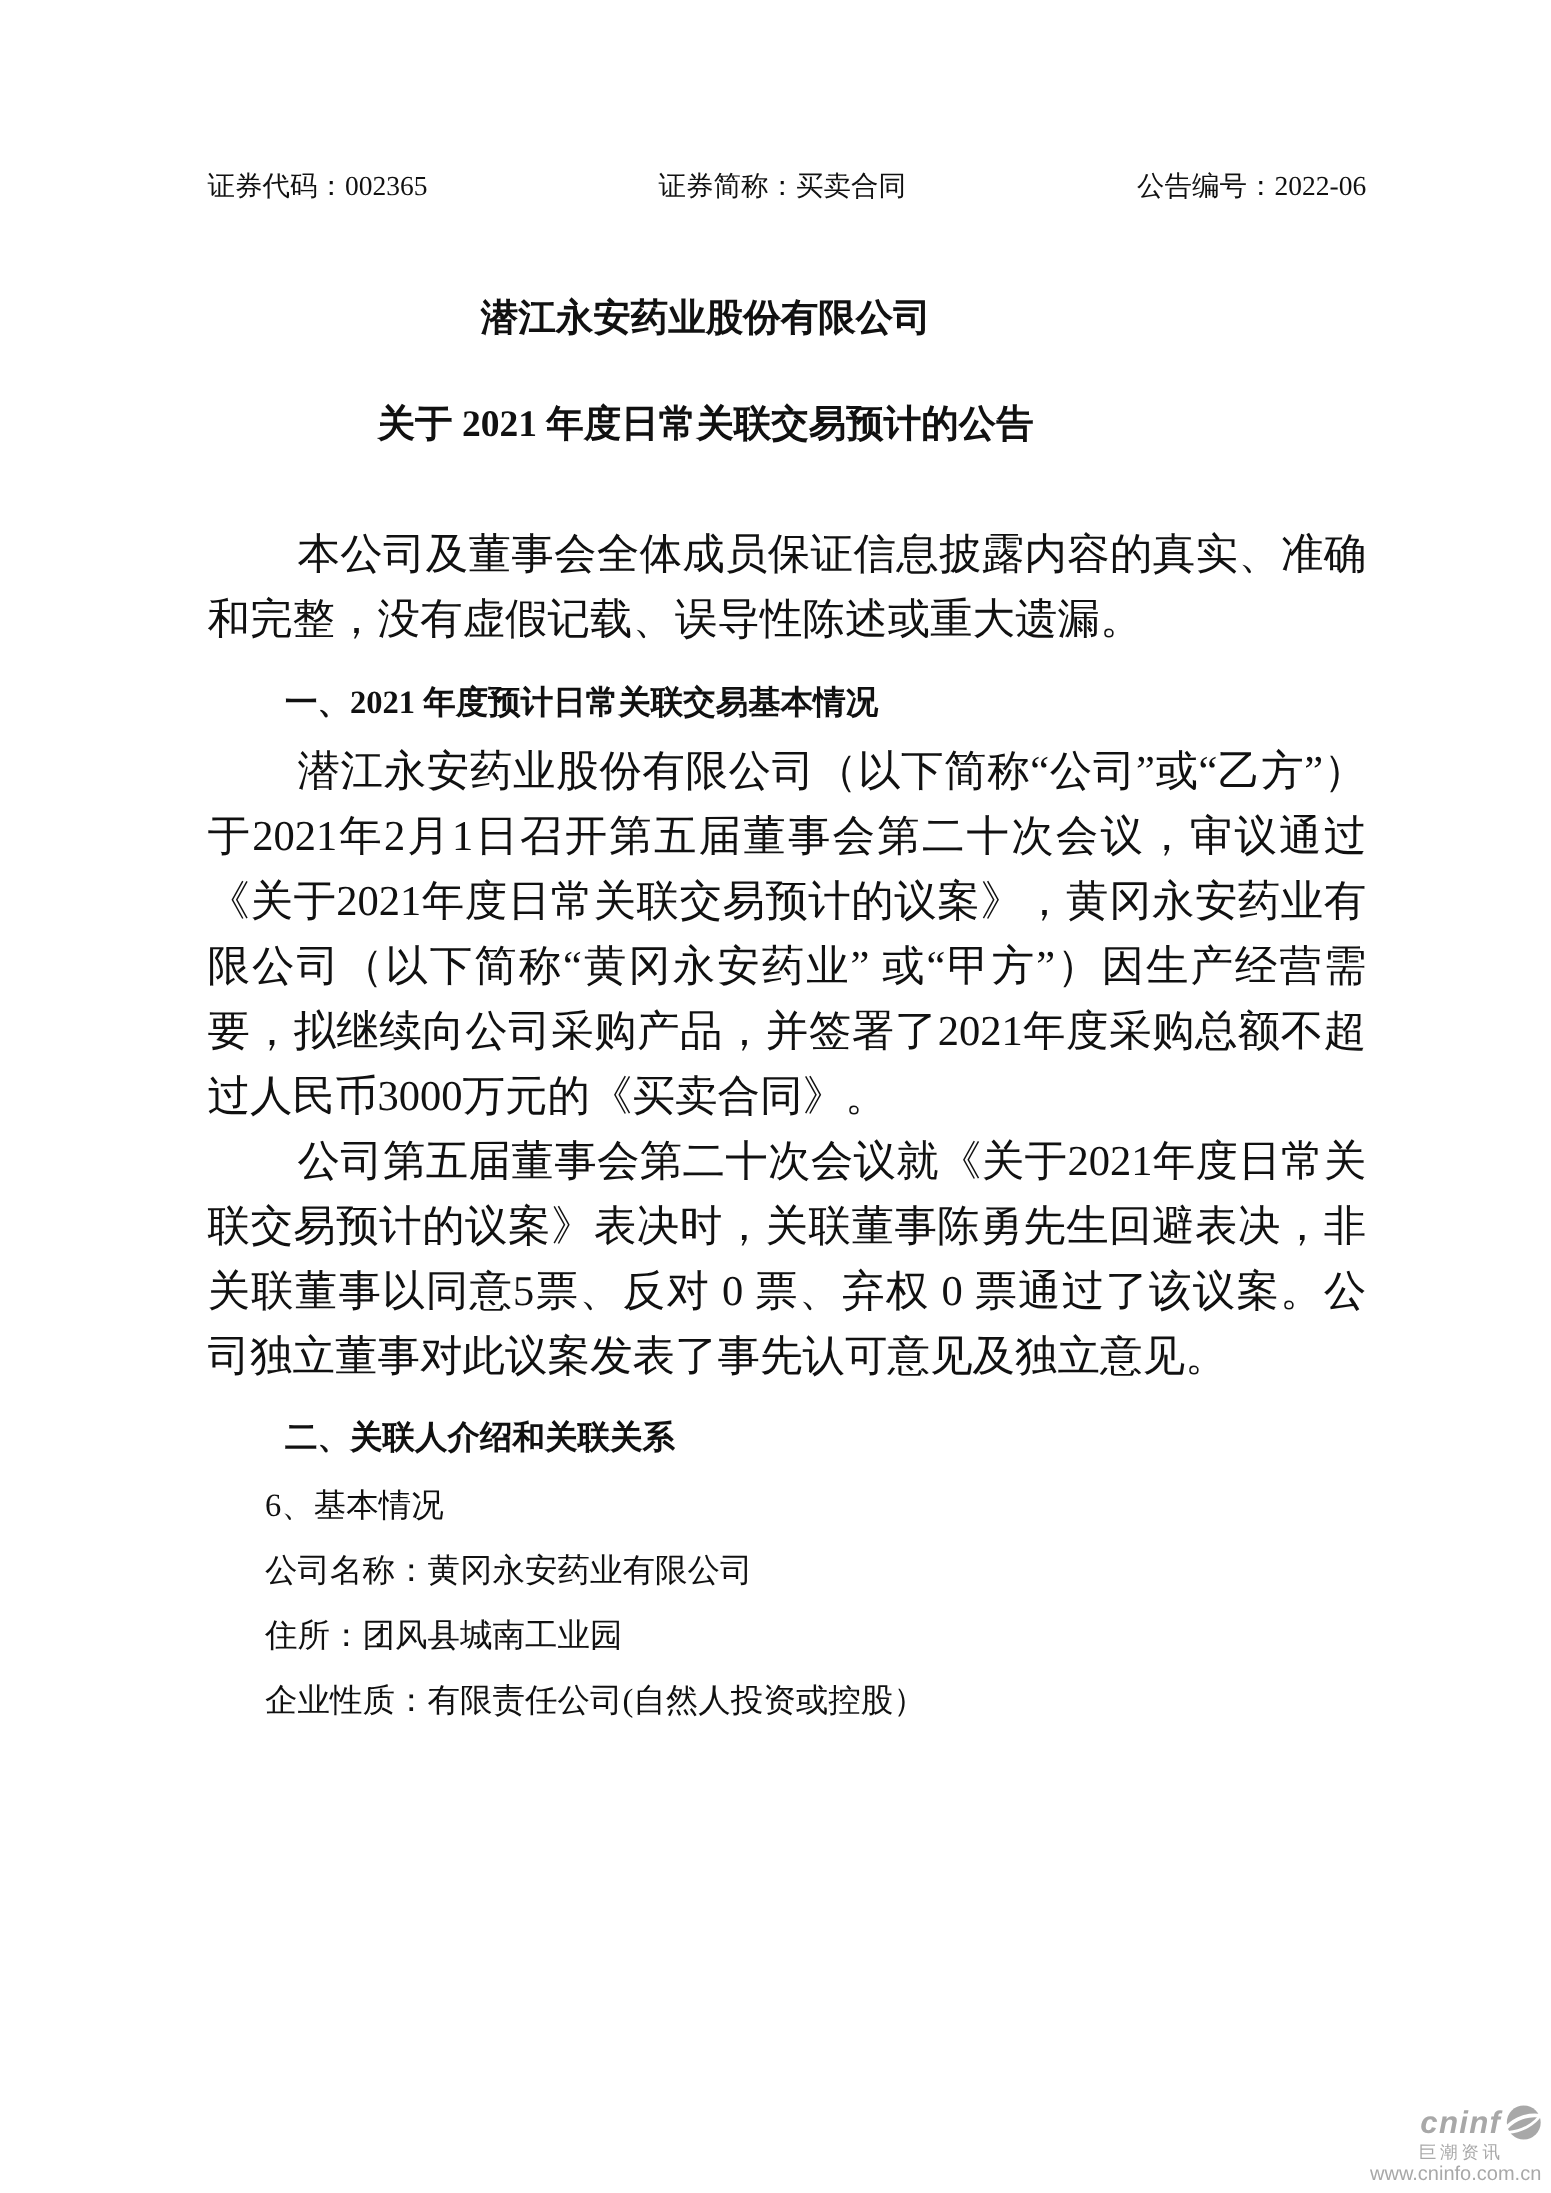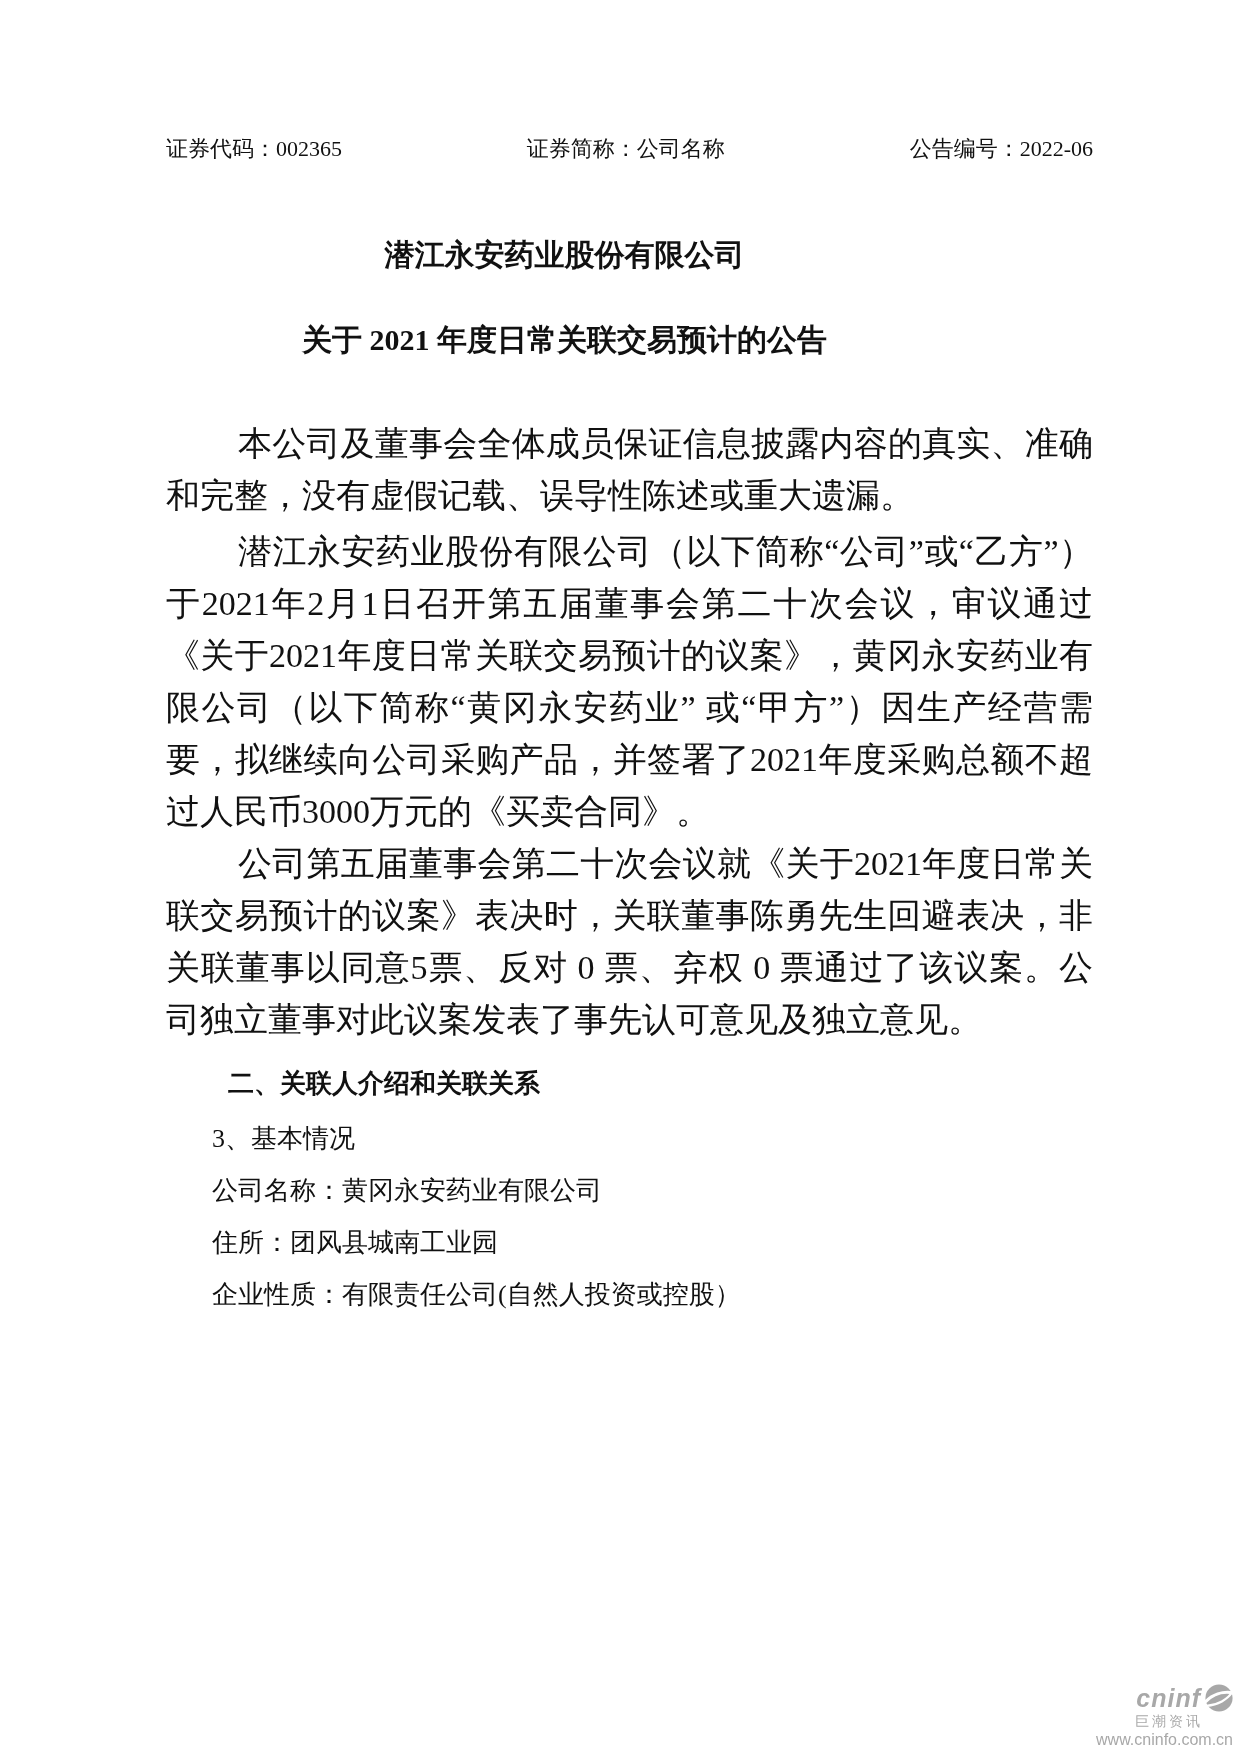--- a/index.html
+++ b/index.html
@@ -98,36 +98,37 @@
     margin-top: 2px;
   }
 </style>
 </head>
 <body>
 
 <div class="content">
 
   <div class="doc-header">
     <span>证券代码：002365</span>
-    <span>证券简称：公司名称</span>
+    <span>证券简称：买卖合同</span>
     <span>公告编号：2022-06</span>
   </div>
 
   <div class="title title-company">潜江永安药业股份有限公司</div>
   <div class="title title-subject">关于 2021 年度日常关联交易预计的公告</div>
 
   <p class="para indent declaration">本公司及董事会全体成员保证信息披露内容的真实、准确和完整，没有虚假记载、误导性陈述或重大遗漏。</p>
 
+  <div class="section-heading">一、2021 年度预计日常关联交易基本情况</div>
 
   <p class="para indent p-a">潜江永安药业股份有限公司（以下简称“公司”或“乙方”）于2021年2月1日召开第五届董事会第二十次会议，审议通过《关于2021年度日常关联交易预计的议案》，黄冈永安药业有限公司（以下简称“黄冈永安药业” 或“甲方”）因生产经营需要，拟继续向公司采购产品，并签署了2021年度采购总额不超过人民币3000万元的《买卖合同》。</p>
   <p class="para indent p-b">公司第五届董事会第二十次会议就《关于2021年度日常关联交易预计的议案》表决时，关联董事陈勇先生回避表决，非关联董事以同意5票、反对 0 票、弃权 0 票通过了该议案。公司独立董事对此议案发表了事先认可意见及独立意见。</p>
 
   <div class="section-heading second">二、关联人介绍和关联关系</div>
 
-  <p class="item first">3、基本情况</p>
+  <p class="item first">6、基本情况</p>
   <p class="item">公司名称：黄冈永安药业有限公司</p>
   <p class="item">住所：团风县城南工业园</p>
   <p class="item">企业性质：有限责任公司(自然人投资或控股）</p>
 
 </div>
 
 <div class="watermark">
   <div class="wm-row">
     <span class="wm-brand">cninf</span>
     <span>

